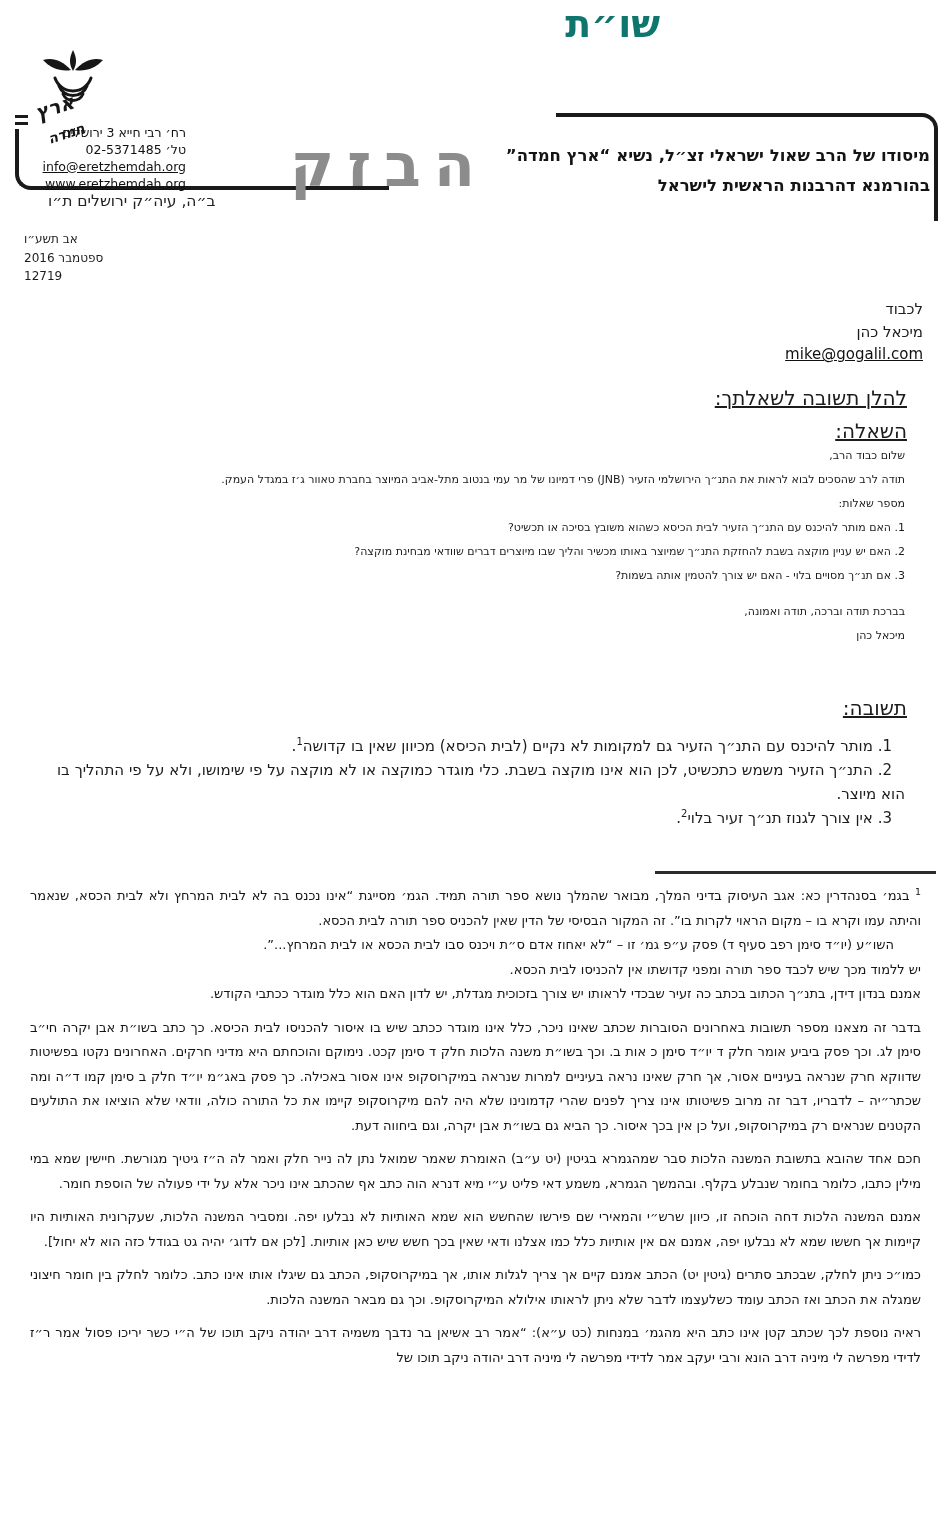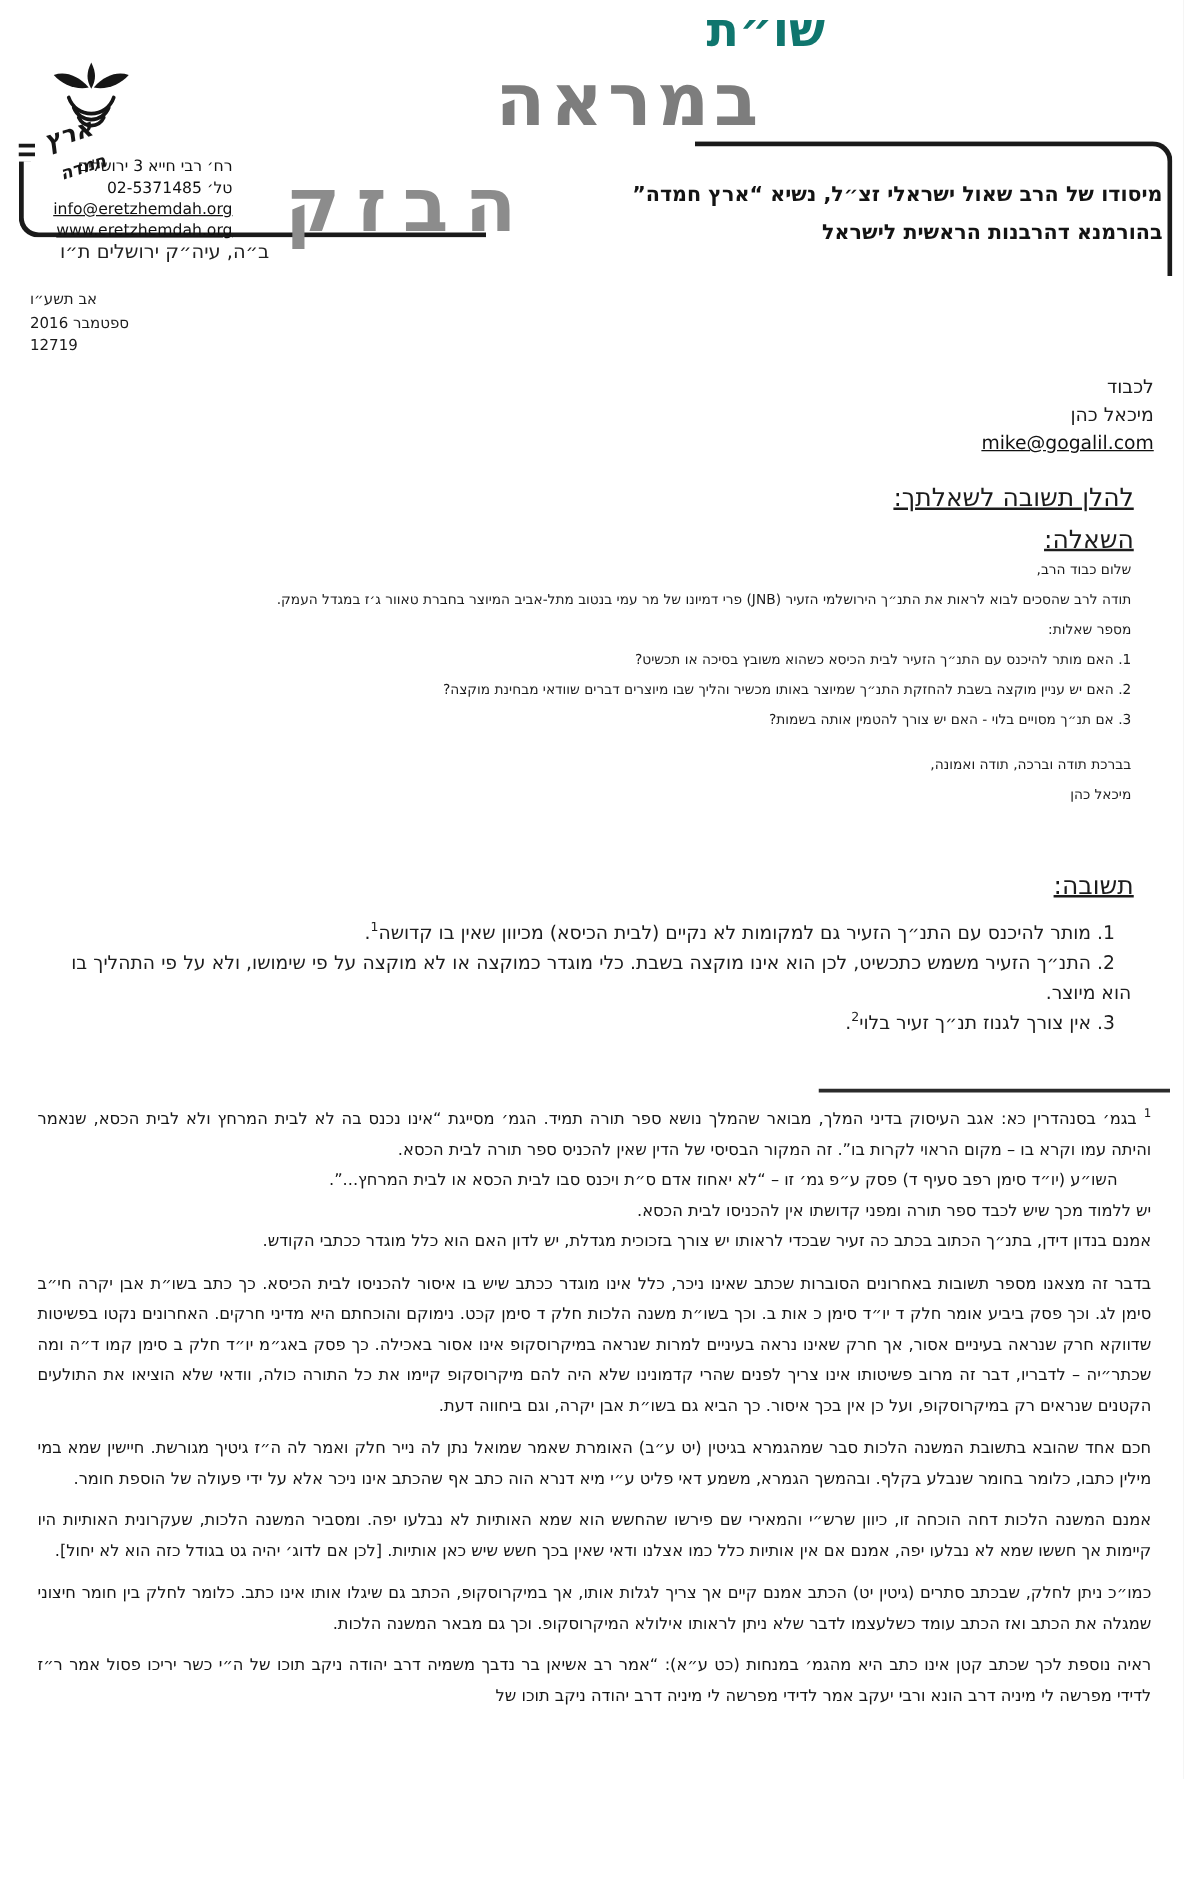--- a/index.html
+++ b/index.html
@@ -25,21 +25,21 @@
   .bh-line{position:absolute;left:48px;top:192px;direction:rtl;font-size:15.5px;color:#222;}
   .right-bracket{
     position:absolute;left:556px;top:113px;width:378px;height:104px;
     border-top:4px solid #1a1a1a;border-right:4px solid #1a1a1a;
     border-top-right-radius:16px;
   }
   .t-shut{position:absolute;left:538px;top:2px;width:122px;direction:rtl;text-align:right;
     font-size:38px;font-weight:bold;color:#0f766e;}
   .t-bemareh{position:absolute;left:356px;top:46px;width:295px;direction:rtl;text-align:center;
     font-size:58px;font-weight:bold;color:#7d7d7d;letter-spacing:4px;}
-  .t-habazak{position:absolute;left:228px;top:130px;width:260px;direction:rtl;text-align:left;
+  .t-habazak{position:absolute;left:228px;top:130px;width:260px;direction:rtl;text-align:right;
     font-size:60px;font-weight:bold;color:#8c8c8c;letter-spacing:13px;}
   .subtitle{position:absolute;right:17px;top:141px;width:468px;direction:rtl;text-align:right;
     font-weight:bold;font-size:16.5px;line-height:1.8;color:#141414;}
   
   .meta{position:absolute;left:24px;top:230px;direction:rtl;text-align:left;
     font-size:12px;line-height:1.55;}
   .recipient{position:absolute;right:24px;top:298px;direction:rtl;text-align:right;
     font-size:15px;line-height:1.5;}
   .recipient a{color:#111;text-decoration:underline;direction:ltr;display:inline-block;text-align:center;}
   
@@ -92,21 +92,20 @@
   <div class="contact">
     <div>רח׳  רבי חייא 3 ירושלים</div>
     <div>טל׳ 02-5371485</div>
     <a href="#">info@eretzhemdah.org</a>
     <a href="#">www.eretzhemdah.org</a>
   </div>
 
   <div class="bh-line">ב״ה, עיה״ק ירושלים ת״ו</div>
 
   <div class="t-shut">שו״ת</div>
-  <div class="t-bemareh">במראה</div>
   <div class="t-habazak">הבזק</div>
 
   <div class="right-bracket"></div>
   <div class="subtitle">
     <div>מיסודו של הרב שאול ישראלי זצ״ל, נשיא “ארץ חמדה”</div>
     <div>בהורמנא דהרבנות הראשית לישראל</div>
   </div>
 
   <div class="meta">
     <div>אב תשע״ו</div>

